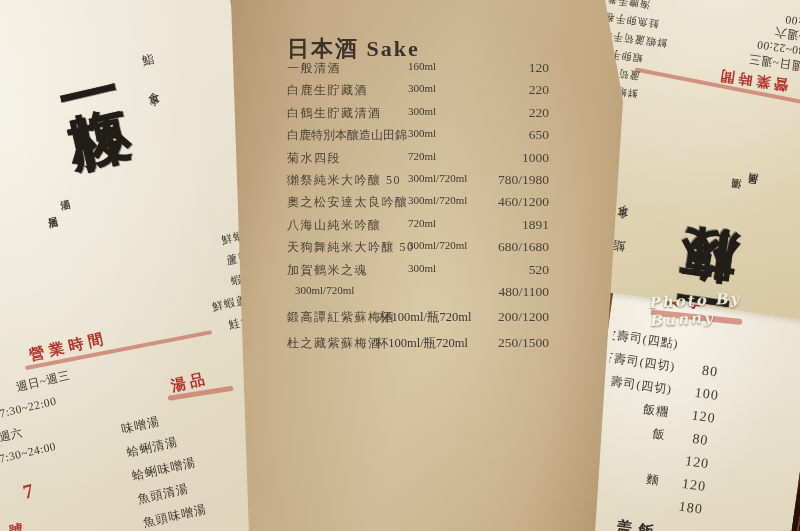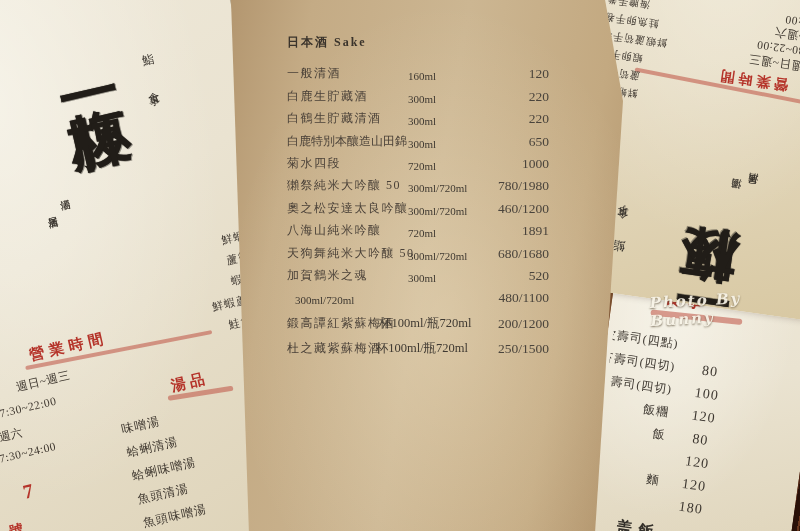--- a/index.html
+++ b/index.html
@@ -21,23 +21,23 @@
 
   
   .kraft{
     position:absolute;left:225px;top:0;width:398px;height:531px;
     clip-path:polygon(1.5% 0, 95.5% 0, 100% 19%, 93% 100%, 6% 100%);
     background:
       radial-gradient(ellipse at 55% 60%, rgba(255,246,220,.30), rgba(0,0,0,0) 70%),
       linear-gradient(100deg,#b2956e 0%,#c4ab85 18%,#ccb692 50%,#c3a981 80%,#b0926a 100%);
     box-shadow:0 4px 14px rgba(30,10,0,.5);
   }
-  .sk-title{position:absolute;left:62px;top:34px;font-size:12px;font-weight:bold;color:#3a332b;letter-spacing:2px;}
+  .sk-title{position:absolute;left:62px;top:34px;font-size:22px;font-weight:bold;color:#3a332b;letter-spacing:2px;}
   .sk-rows{position:absolute;left:62px;top:60px;width:262px;}
-  .sk-row{display:flex;align-items:flex-end;height:22.4px;}
+  .sk-row{display:flex;align-items:flex-start;height:22.4px;}
   .sk-name{width:113px;font-size:12px;color:#4a4138;letter-spacing:1.5px;white-space:nowrap;overflow:visible;}
   .sk-vol{width:116px;font-size:11px;color:#3f3931;white-space:nowrap;padding-left:8px;box-sizing:border-box;}
   .sk-vol.long{padding-left:0;margin-left:-16px;width:132px;font-size:12.5px;}
   .sk-price{flex:1;text-align:right;font-size:13.5px;color:#4a443c;white-space:nowrap;}
   .gap{margin-top:3px;}
 
   
   .leftmenu{left:-85px;top:-40px;width:370px;height:600px;border-radius:18px;
     transform:rotate(-13deg);}
   .callig{font-weight:900;color:#211d18;text-shadow:0 0 1px #211d18,1px 1px 0 rgba(33,29,24,.4);line-height:1.02;}

